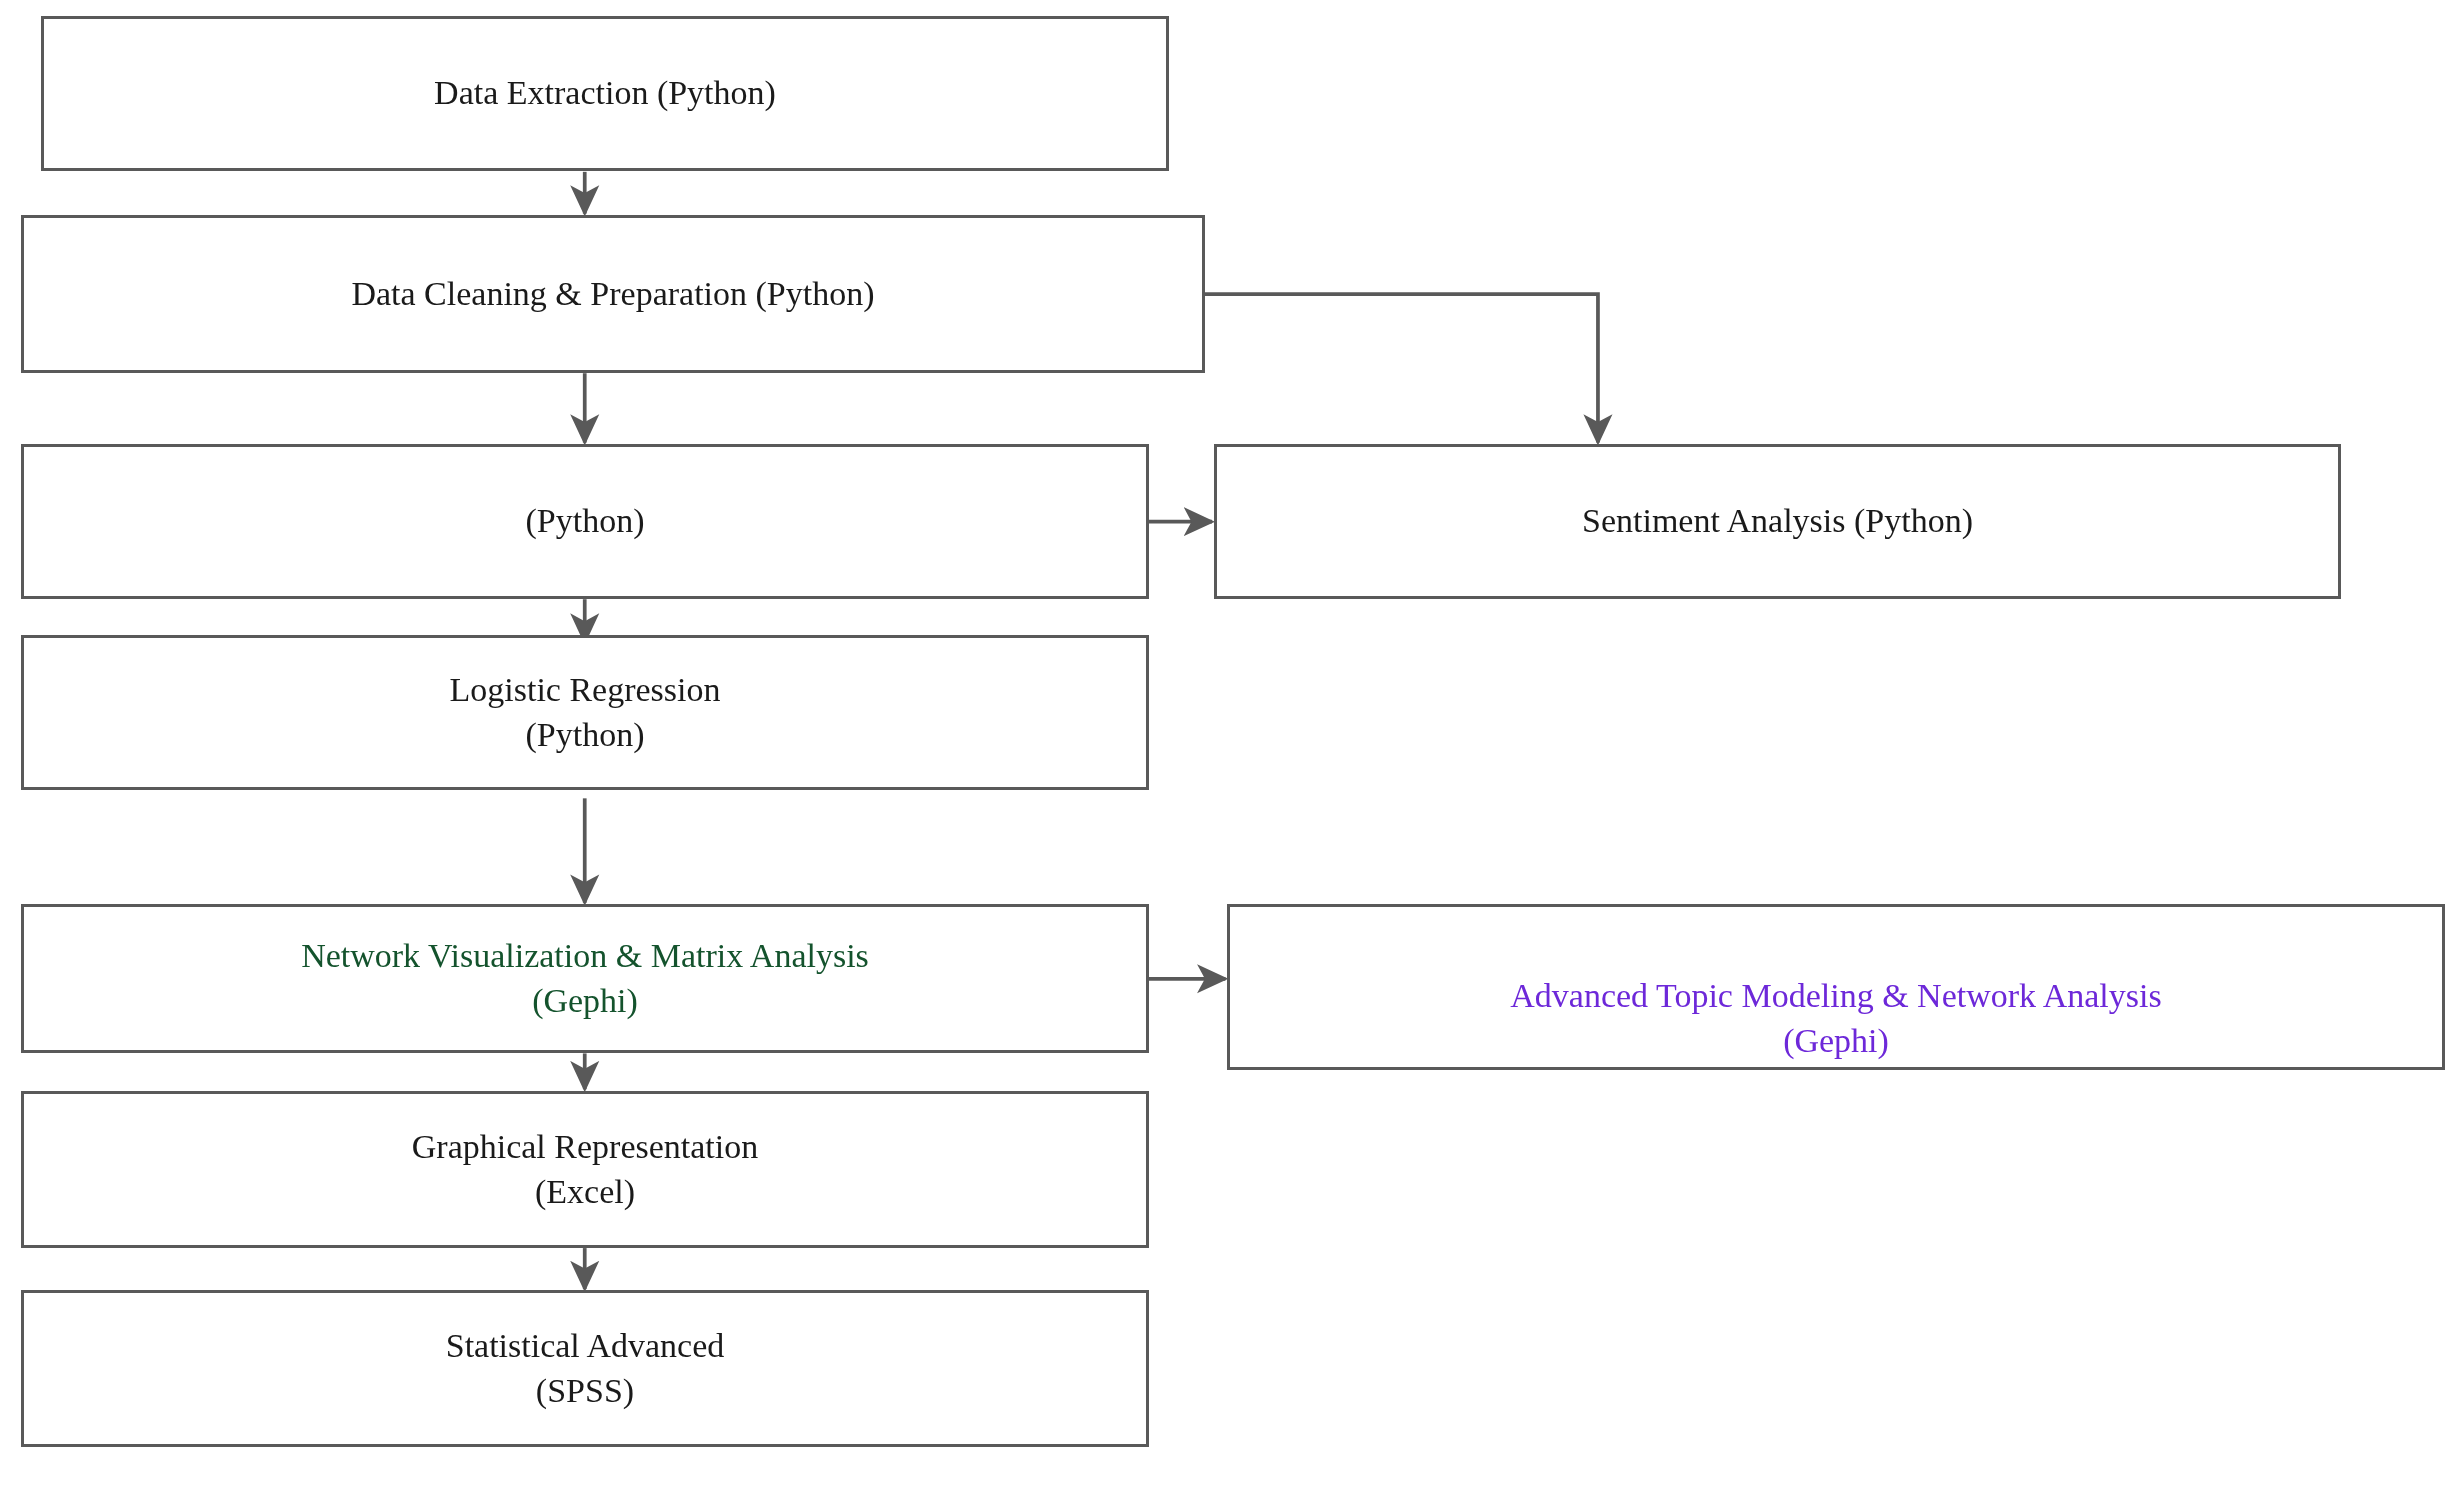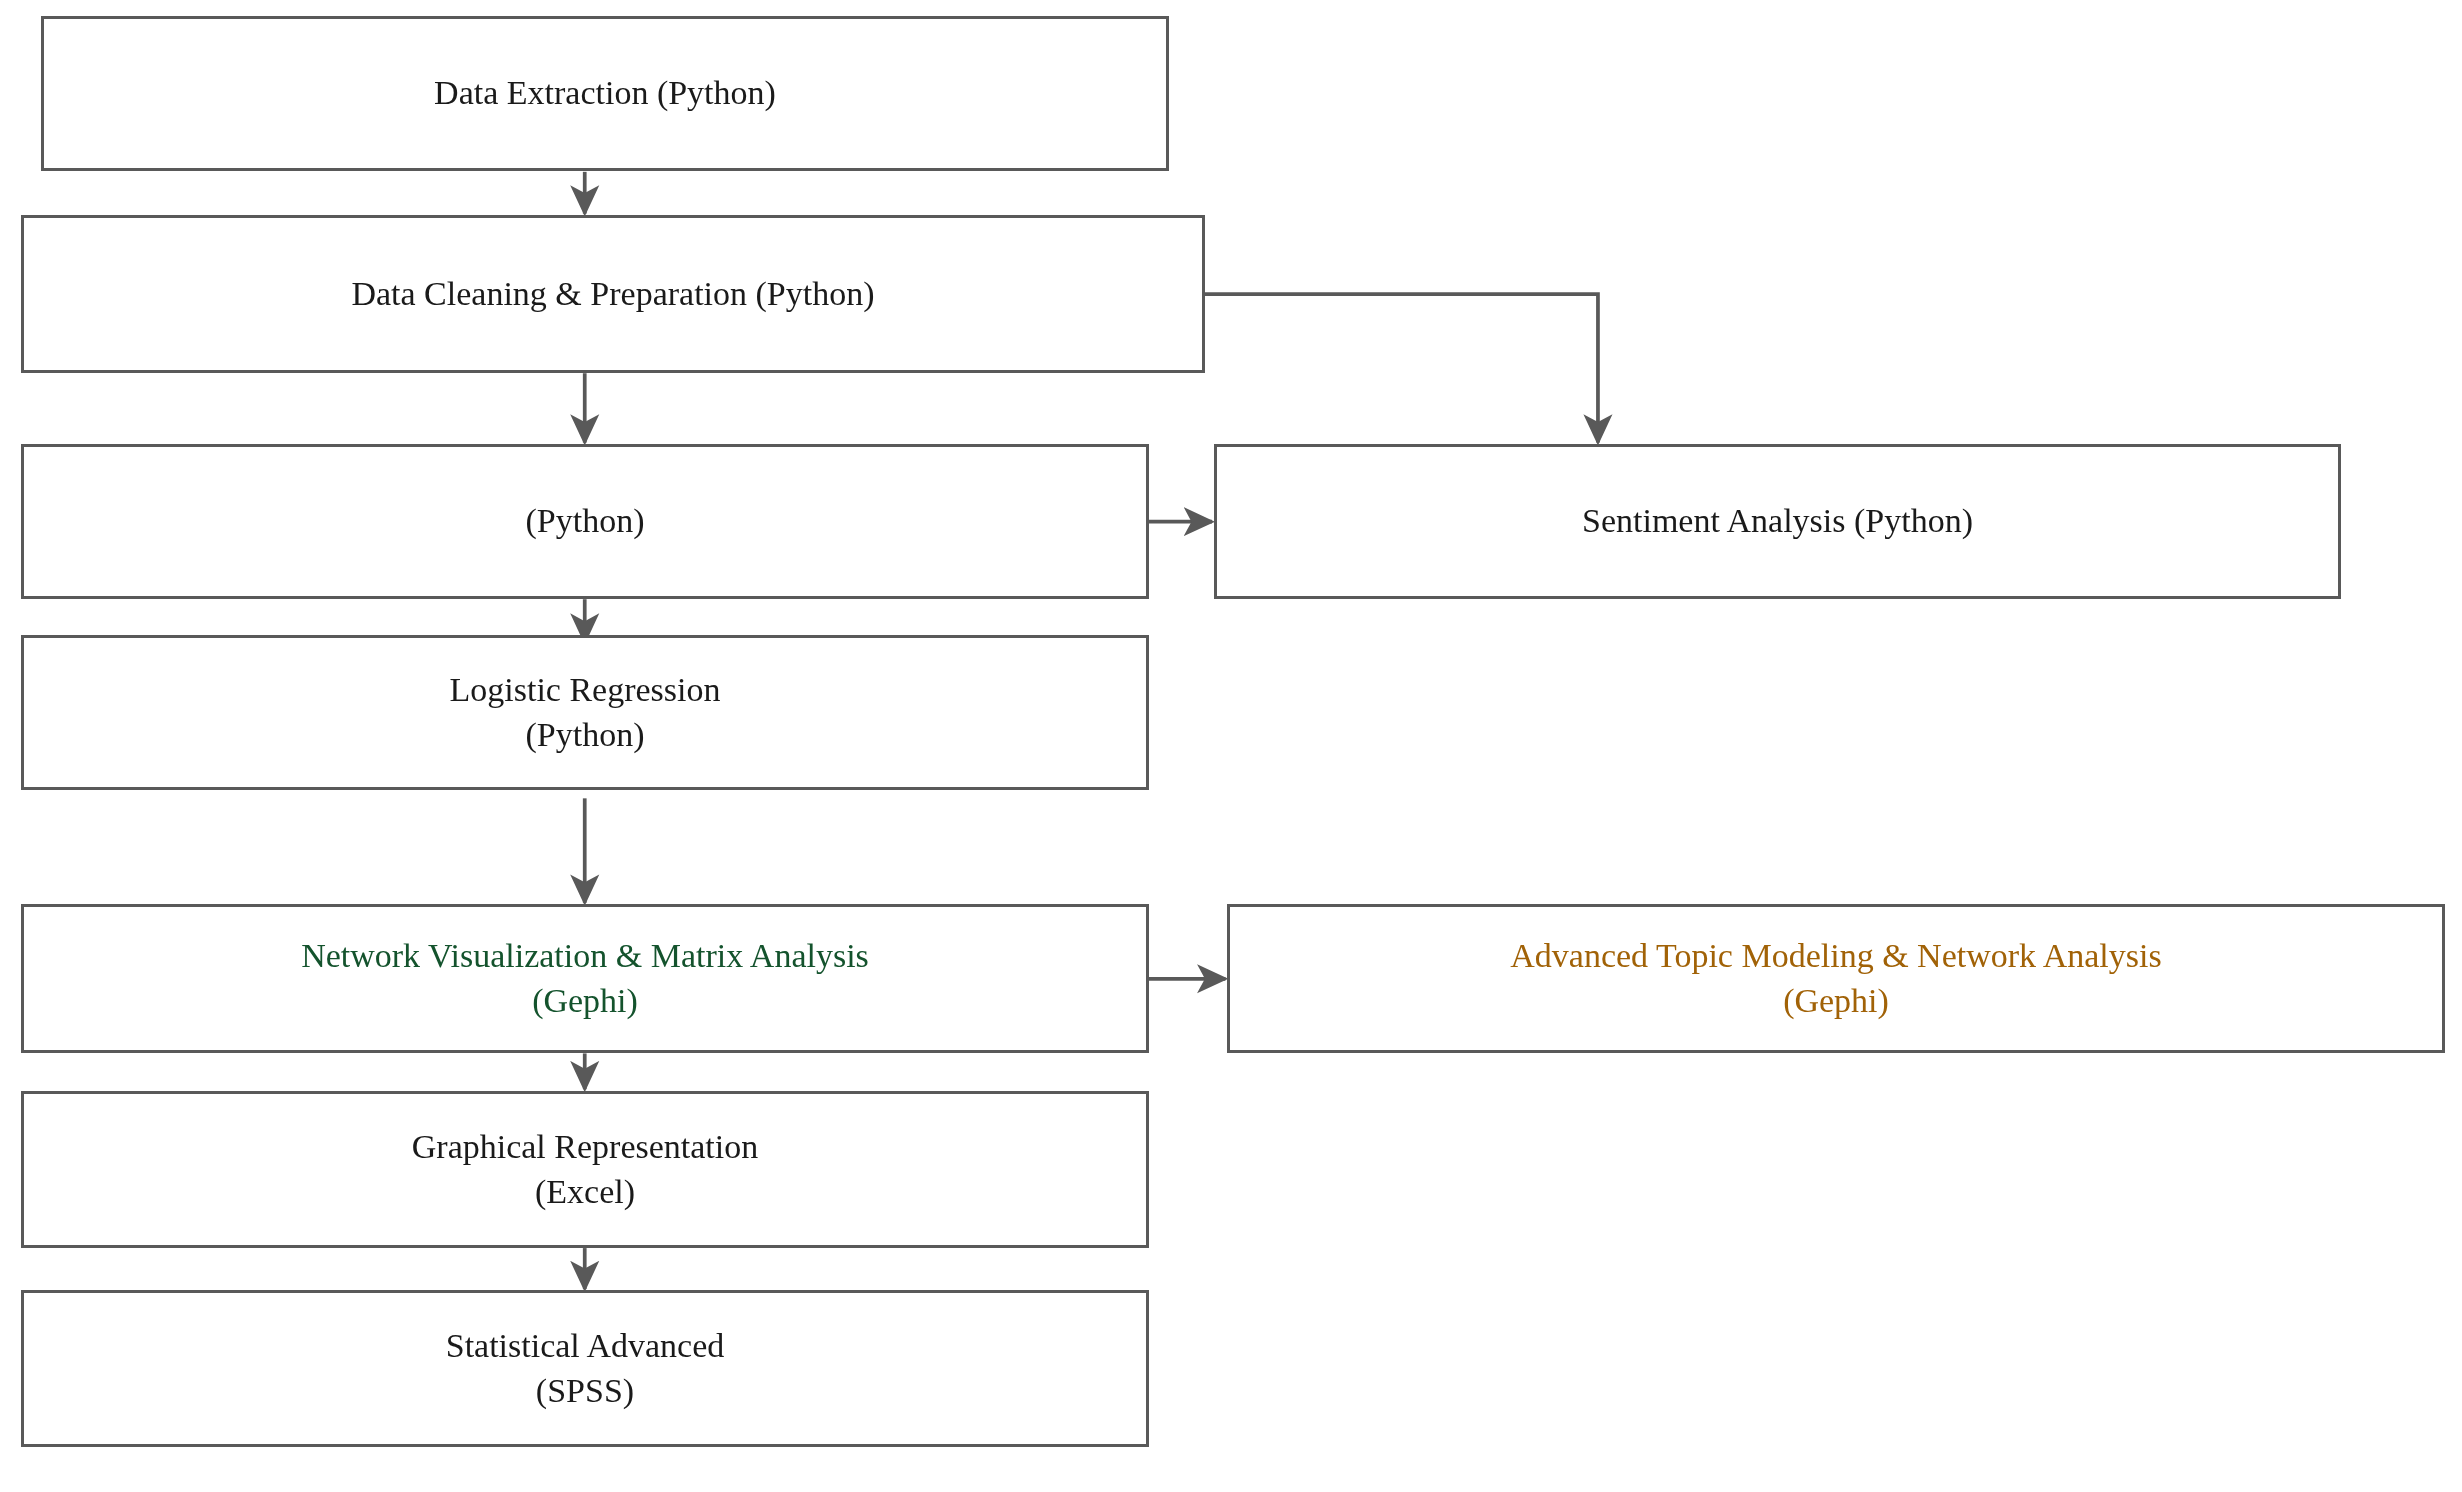--- a/index.html
+++ b/index.html
@@ -81,21 +81,21 @@
         <span class="ln">Sentiment Analysis (Python)</span>
       </div>
       <div class="node" style="left: 21px; top: 635px; width: 1128px; height: 155px; border-color: rgb(89, 89, 89); color: rgb(26, 26, 26);">
         <span class="ln">Logistic Regression</span>
         <span class="ln">(Python)</span>
       </div>
       <div class="node" style="left: 21px; top: 904px; width: 1128px; height: 149px; border-color: rgb(89, 89, 89); color: #14532d;">
         <span class="ln">Network Visualization &amp; Matrix Analysis</span>
         <span class="ln">(Gephi)</span>
       </div>
-      <div class="node" style="left: 1227px; top: 904px; width: 1218px; height: 149px; border-color: rgb(89, 89, 89); color: #a16207;">
+      <div class="node" style="left: 1227px; top: 904px; width: 1218px; height: 166px; border-color: rgb(89, 89, 89); color: #6d28d9; justify-content: flex-end;">
         <span class="ln">Advanced Topic Modeling &amp; Network Analysis</span>
         <span class="ln">(Gephi)</span>
       </div>
       <div class="node" style="left: 21px; top: 1091px; width: 1128px; height: 157px; border-color: rgb(89, 89, 89); color: rgb(26, 26, 26);">
         <span class="ln">Graphical Representation</span>
         <span class="ln">(Excel)</span>
       </div>
       <div class="node" style="left: 21px; top: 1290px; width: 1128px; height: 157px; border-color: rgb(89, 89, 89); color: rgb(26, 26, 26);">
         <span class="ln">Statistical Advanced</span>
         <span class="ln">(SPSS)</span>

